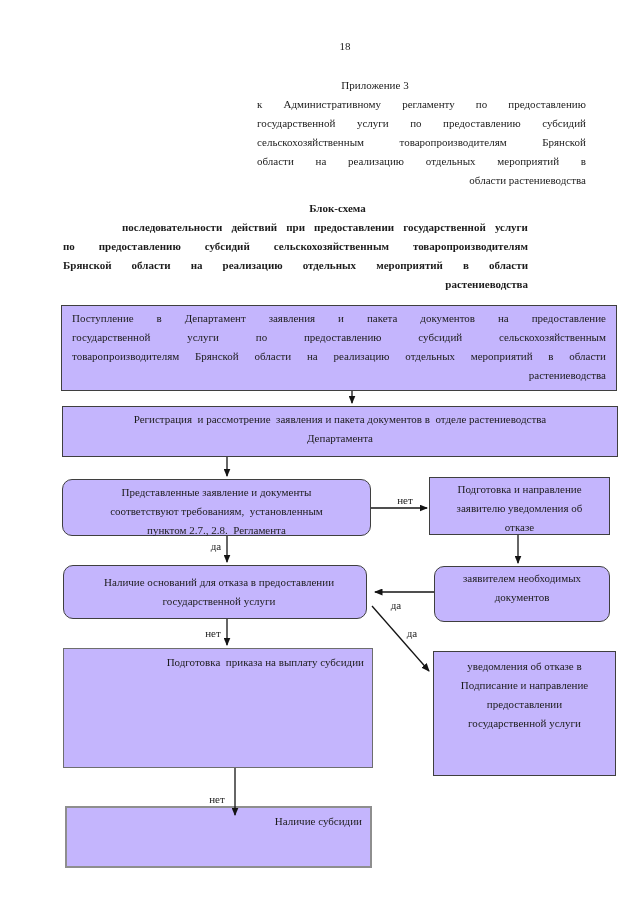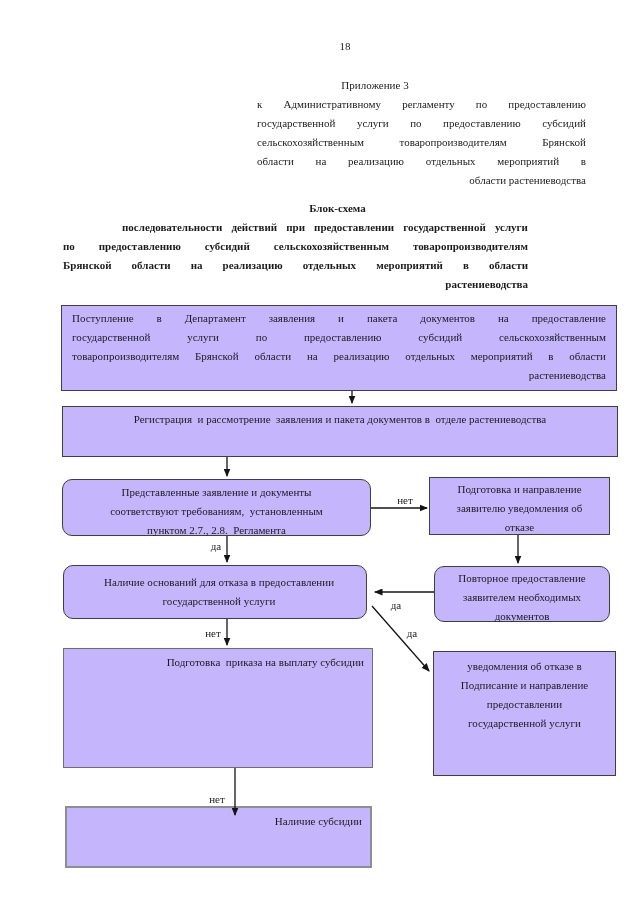--- a/index.html
+++ b/index.html
@@ -143,41 +143,41 @@
         <span>отдельных</span>
         <span>мероприятий</span>
         <span>в</span>
         <span>области</span>
       </div>
     <div class="line lline">растениеводства</div>
   </div>
 
   <div class="fbox" style="left:62px;top:406px;width:556px;height:51px;padding-top:3px;font-family:Liberation Serif, serif;">
     <div class="line cline">Регистрация  и рассмотрение  заявления и пакета документов в  отделе растениеводства</div>
+    <div class="line cline">Департамента</div>
   </div>
 
   <div class="fbox rounded" style="left:62px;top:479px;width:309px;height:57px;padding-top:3px;">
     <div class="line cline">Представленные заявление и документы</div>
     <div class="line cline">соответствуют требованиям,  установленным</div>
     <div class="line cline">пунктом 2.7., 2.8.  Регламента</div>
   </div>
 
   <div class="fbox" style="left:429px;top:477px;width:181px;height:58px;padding-top:2px;">
     <div class="line cline">Подготовка и направление</div>
     <div class="line cline">заявителю уведомления об</div>
     <div class="line cline">отказе</div>
   </div>
 
   <div class="fbox rounded" style="left:63px;top:565px;width:304px;height:54px;padding-top:7px;padding-left:8px;">
     <div class="line cline">Наличие оснований для отказа в предоставлении</div>
     <div class="line cline">государственной услуги</div>
   </div>
 
   <div class="fbox rounded" style="left:434px;top:566px;width:176px;height:56px;padding-top:2px;">
-    <div class="line cline">Повторное предоставление</div>
     <div class="line cline">заявителем необходимых</div>
     <div class="line cline">документов</div>
   </div>
 
   <div class="fbox gbox2" style="left:63px;top:648px;width:310px;height:120px;padding:4px 8px;">
     <div class="line lline">Подготовка  приказа на выплату субсидии</div>
   </div>
 
   <div class="fbox" style="left:433px;top:651px;width:183px;height:125px;padding-top:5px;">
     <div class="line cline">уведомления об отказе в</div>

